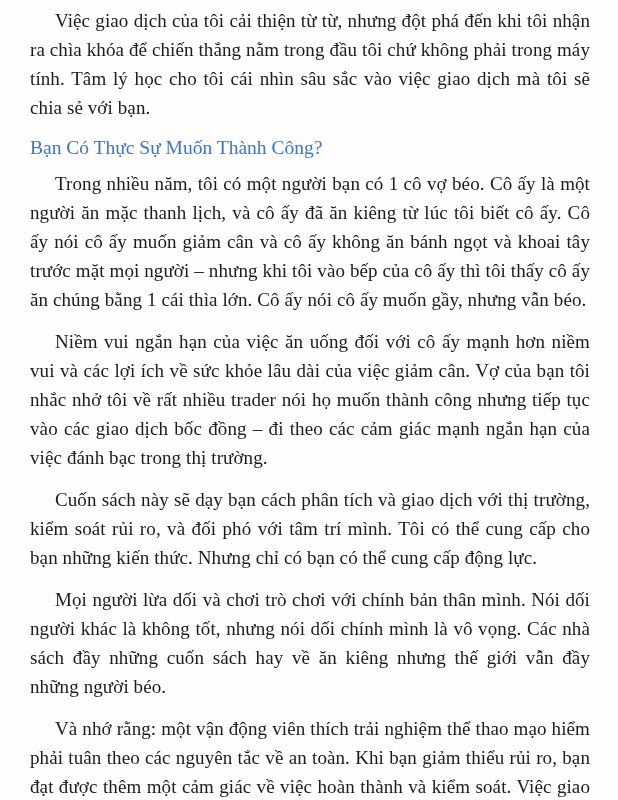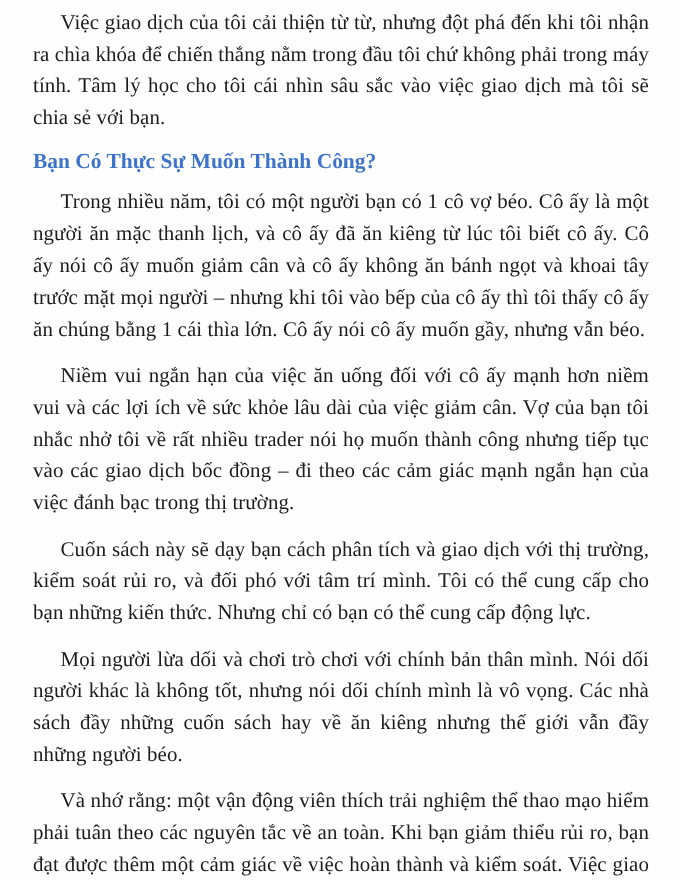--- a/index.html
+++ b/index.html
@@ -26,21 +26,21 @@
   .body-para {
     margin: 0 0 13px 0;
     text-align: justify;
     text-indent: 25px;
     letter-spacing: 0.1px;
   }
   .section-heading {
     margin: 4px 0 9px 0;
     font-size: 19.5px;
     line-height: 25px;
-    font-weight: bold;
+    font-weight: normal;
     color: #3d74c9;
     text-align: left;
     text-indent: 0;
   }
 </style>
 </head>
 <body>
 
 <div class="page">
   <p class="body-para">Việc giao dịch của tôi cải thiện từ từ, nhưng đột phá đến khi tôi nhận ra chìa khóa để chiến thắng nằm trong đầu tôi chứ không phải trong máy tính. Tâm lý học cho tôi cái nhìn sâu sắc vào việc giao dịch mà tôi sẽ chia sẻ với bạn.</p>

